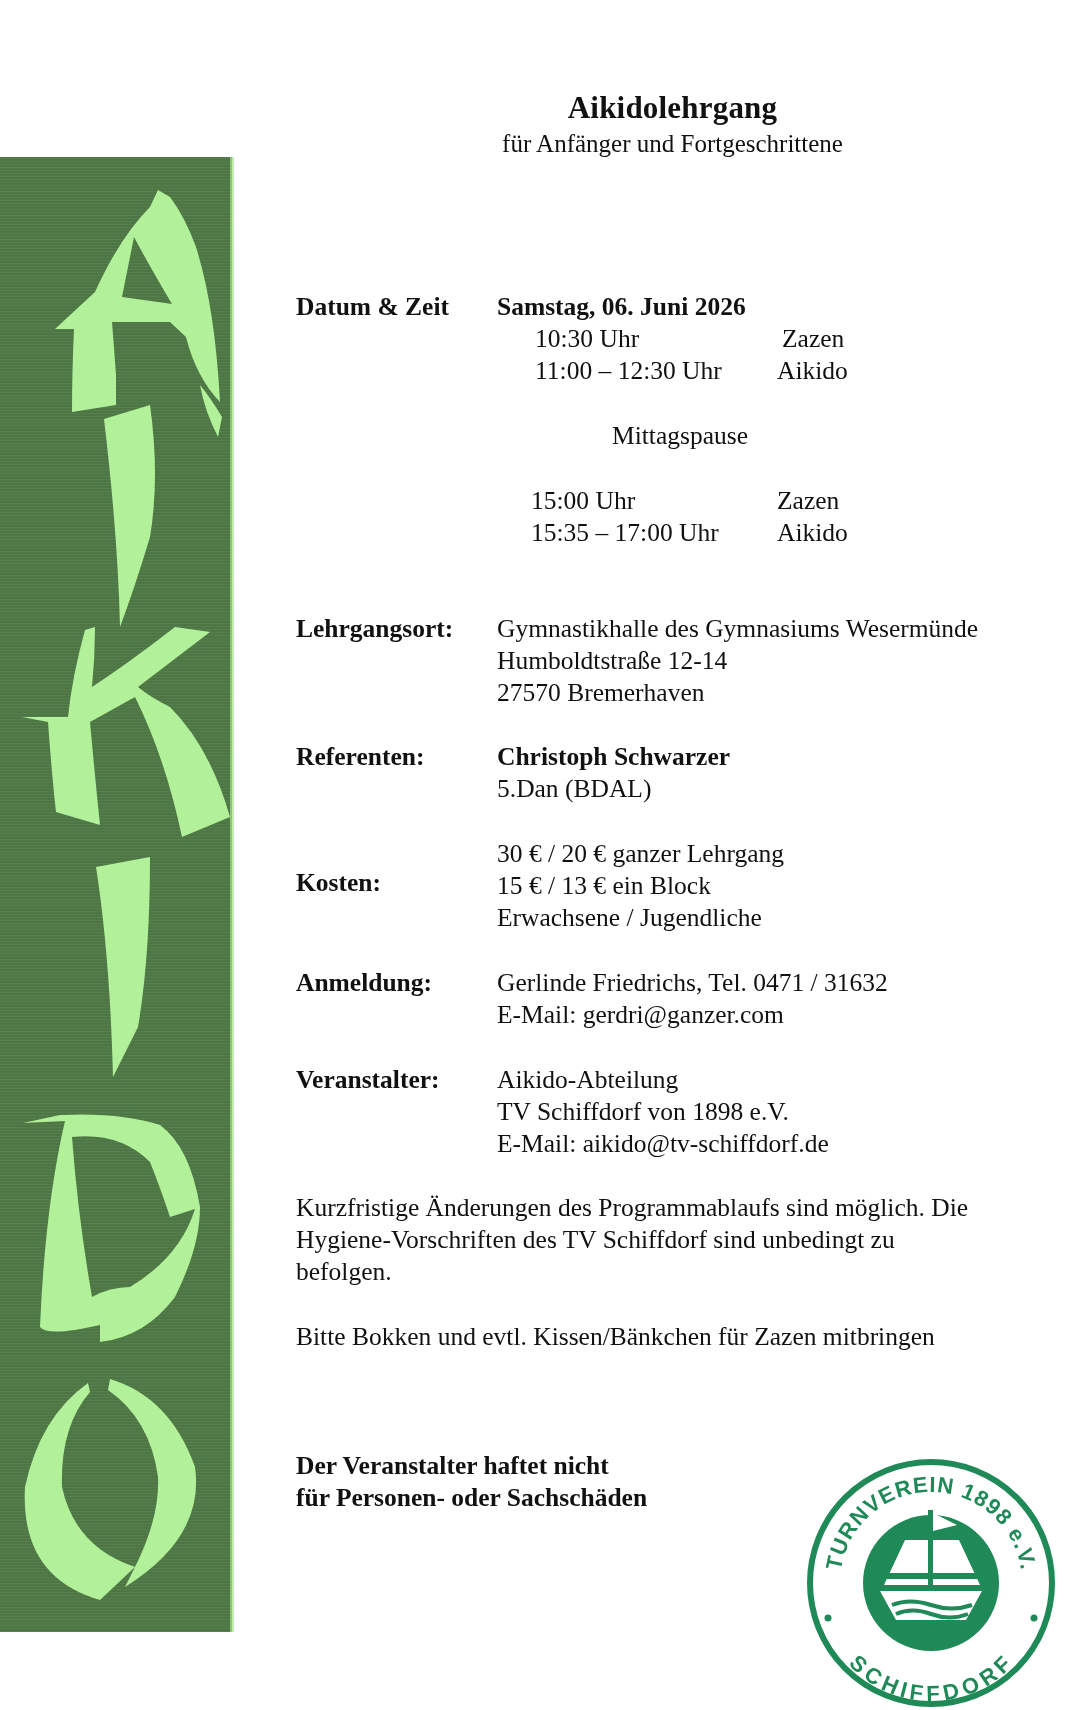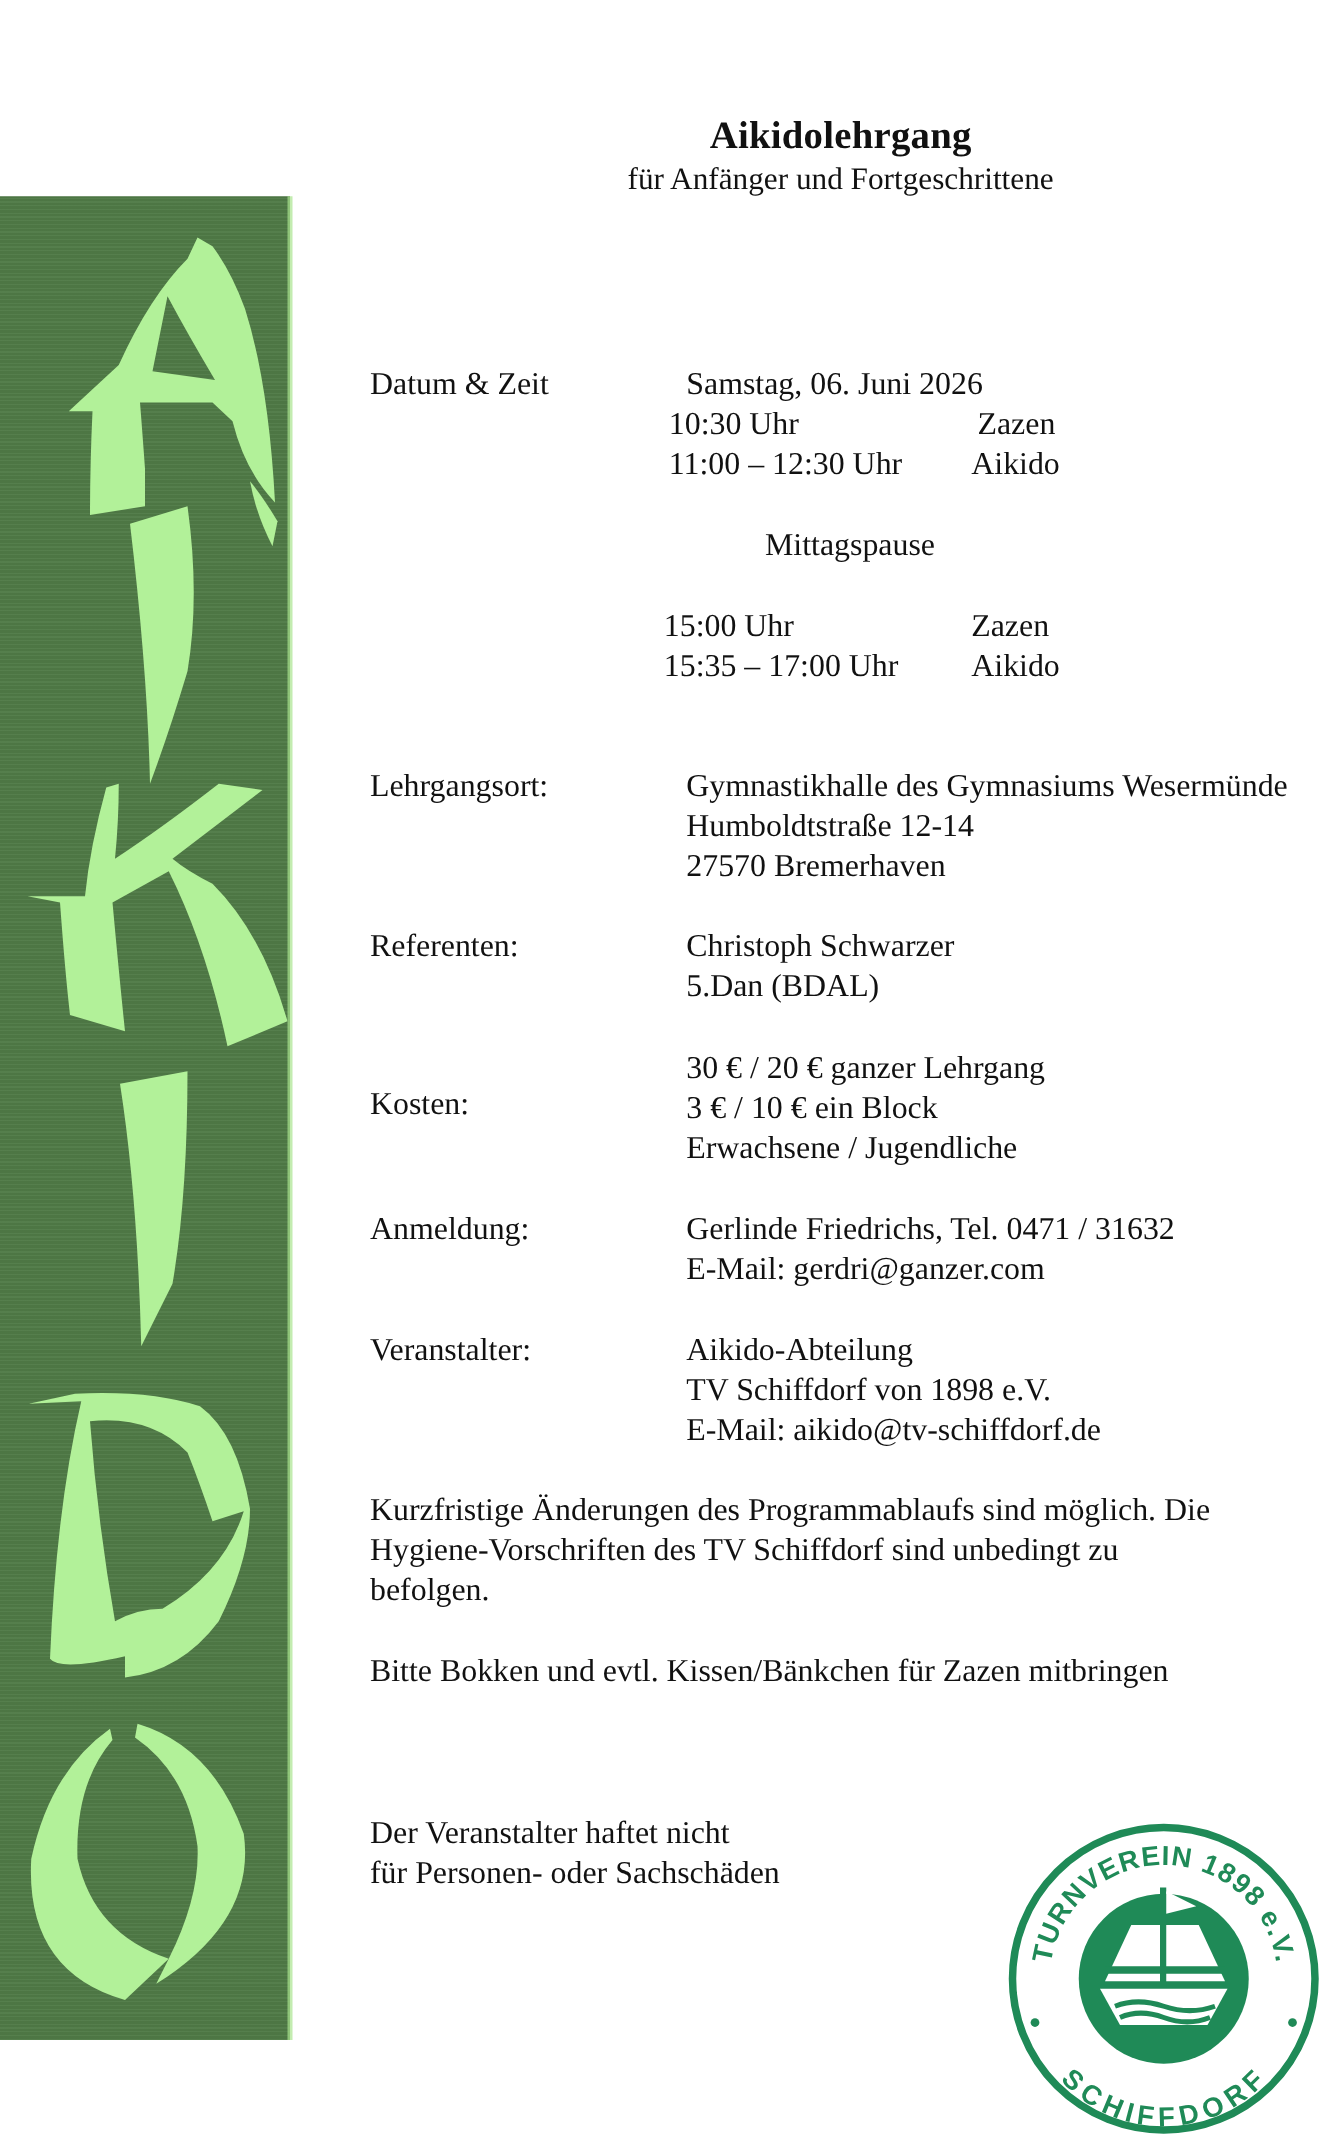--- a/index.html
+++ b/index.html
@@ -6,23 +6,23 @@
   body { width:1074px; height:1710px; position:relative; overflow:hidden;
          font-family:"Liberation Serif", "DejaVu Serif", serif; color:#111; }
   .abs { position:absolute; white-space:nowrap; }
   .title { left:0; width:1345px; text-align:center; top:90px; font-size:31px; font-weight:bold; letter-spacing:0.2px; }
   .subtitle { left:0; width:1345px; text-align:center; top:130px; font-size:25px; }
   .banner { position:absolute; left:0; top:157px; width:232px; height:1475px; background:#4f7a46;
             background-image:repeating-linear-gradient(0deg, rgba(255,255,255,0.035) 0 1px, rgba(0,0,0,0.03) 1px 3px); }
   .banner-edge { position:absolute; left:230px; top:157px; width:4px; height:1475px; background:#a9e48f; opacity:0.7; }
   .banner svg { position:absolute; left:0; top:0; }
   .t { font-size:25.5px; line-height:32px; }
-  .b { font-weight:normal; }
+  .b { font-weight:bold; }
   .lbl { left:296px; }
-  .val { left:549px; }
+  .val { left:497px; }
   .logo { position:absolute; left:800px; top:1455px; width:262px; height:255px; }
 </style>
 </head>
 <body>
 
 <div class="abs title">Aikidolehrgang</div>
 <div class="abs subtitle">für Anfänger und Fortgeschrittene</div>
 
 <div class="banner">
   <svg width="232" height="1475" viewBox="0 0 232 1475">
@@ -61,21 +61,21 @@
 <div class="abs t val" style="top:613px">Gymnastikhalle des Gymnasiums Wesermünde</div>
 <div class="abs t val" style="top:645px">Humboldtstraße 12-14</div>
 <div class="abs t val" style="top:677px">27570 Bremerhaven</div>
 
 <div class="abs t b lbl" style="top:741px">Referenten:</div>
 <div class="abs t b val" style="top:741px">Christoph Schwarzer</div>
 <div class="abs t val" style="top:773px">5.Dan (BDAL)</div>
 
 <div class="abs t b lbl" style="top:867px">Kosten:</div>
 <div class="abs t val" style="top:838px">30 € / 20 € ganzer Lehrgang</div>
-<div class="abs t val" style="top:870px">3 € / 10 € ein Block</div>
+<div class="abs t val" style="top:870px">15 € / 13 € ein Block</div>
 <div class="abs t val" style="top:902px">Erwachsene / Jugendliche</div>
 
 <div class="abs t b lbl" style="top:967px">Anmeldung:</div>
 <div class="abs t val" style="top:967px">Gerlinde Friedrichs, Tel. 0471 / 31632</div>
 <div class="abs t val" style="top:999px">E-Mail: gerdri@ganzer.com</div>
 
 <div class="abs t b lbl" style="top:1064px">Veranstalter:</div>
 <div class="abs t val" style="top:1064px">Aikido-Abteilung</div>
 <div class="abs t val" style="top:1096px">TV Schiffdorf von 1898 e.V.</div>
 <div class="abs t val" style="top:1128px">E-Mail: aikido@tv-schiffdorf.de</div>

